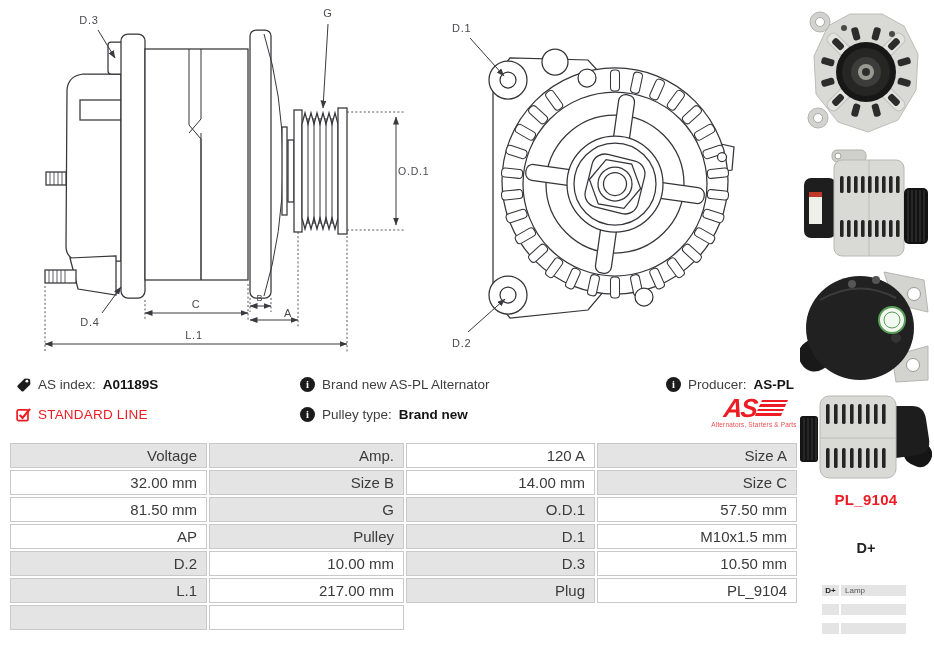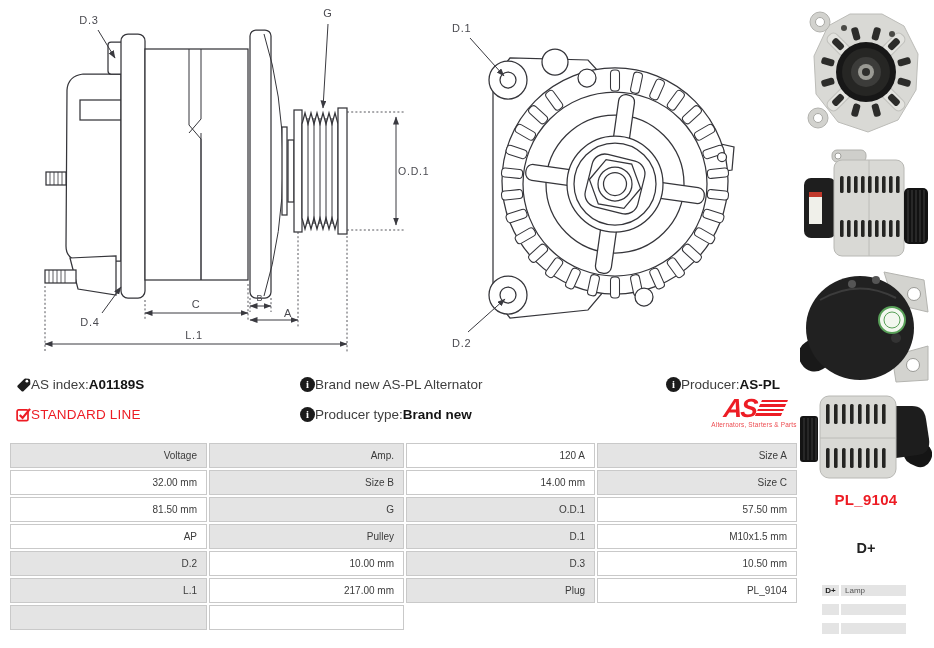--- a/index.html
+++ b/index.html
@@ -17,21 +17,21 @@
   .dimtext text { fill:#4a4a50; font-size:11px; letter-spacing:.8px; text-anchor:middle;
     font-family:"Liberation Sans", sans-serif; }
   .dimtext text.small { font-size:9px; }
   .vent rect { fill:#fff; stroke:#35353a; stroke-width:1.05; }
 
   
   .photos { position:absolute; left:798px; top:0; width:136px; height:648px; }
   .photo { position:absolute; left:0; width:136px; display:flex; justify-content:center; }
 
   
-  .info-item { position:absolute; display:flex; align-items:flex-end; 
+  .info-item { position:absolute; display:flex; align-items:flex-end; gap:7px;
     font-size:13.5px; color:#3e3e3e; white-space:nowrap; }
   .info-item b { color:#141414; }
   .ii { display:inline-flex; width:15px; height:15px; border-radius:50%; background:#1b1b1b;
     color:#fff; align-items:center; justify-content:center; font-size:10.5px; font-weight:bold;
     font-family:"Liberation Serif", serif; flex:0 0 auto; }
   .red-line { color:#ed1c24 !important; font-weight:normal; letter-spacing:.2px; }
 
   
   .as-logo { position:absolute; left:710px; top:396px; width:88px; text-align:center; }
   .as-logo-row { display:flex; align-items:flex-end; justify-content:center; height:23px; }
@@ -39,21 +39,21 @@
     color:#ed1c24; letter-spacing:-2px; transform:skewX(-6deg); }
   .as-stripes { width:26px; height:18px; margin-left:2px; margin-bottom:1px;
     background:repeating-linear-gradient(#ed1c24 0 2.4px, #fff 2.4px 4.4px);
     transform:skewX(-24deg); }
   .as-tagline { font-size:6.4px; color:#ed4a4f; margin-top:2px; letter-spacing:.2px; white-space:nowrap; }
 
   
   .spec-table { position:absolute; left:10px; top:443px; display:grid;
     grid-template-columns:197px 195px 189px 200px; grid-auto-rows:25px; gap:2px; }
   .cell { border:1px solid #c9c9c9; display:flex; align-items:center; justify-content:flex-end;
-    padding-right:9px; font-size:10px; color:#3b3b3b; }
+    padding-right:9px; font-size:15px; color:#3b3b3b; }
   .cell.lab { background:#e4e4e4; }
   .cell.val { background:#fff; }
 
   
   .plug-code { position:absolute; left:798px; top:491px; width:136px; text-align:center;
     color:#ed1c24; font-weight:bold; font-size:15px; letter-spacing:.3px; }
   .terminal { position:absolute; left:798px; top:540px; width:136px; text-align:center;
     color:#222; font-weight:bold; font-size:14.5px; }
   .lamp-table { position:absolute; left:822px; top:585px; display:grid;
     grid-template-columns:17px 65px; gap:8px 2px; }
@@ -339,21 +339,21 @@
   <div class="info-item" style="left:16px;top:407px">
     <svg width="15" height="15" viewBox="0 0 16 16">
       <rect x="1.2" y="3" width="11.6" height="11.6" rx="1.5" fill="none" stroke="#ed1c24" stroke-width="1.8"></rect>
       <path d="M4,8.6 L7,11.6 L15,2" fill="none" stroke="#ed1c24" stroke-width="2.4"></path>
     </svg>
     <span class="red-line">STANDARD LINE</span>
   </div>
 
   <div class="info-item" style="left:300px;top:407px">
     <span class="ii">i</span>
-    <span>Producer type:</span>
+    <span>Pulley type:</span>
     <b>Brand new</b>
   </div>
 
   <div class="as-logo">
     <div class="as-logo-row">
       <span class="as-word">AS</span>
       <span class="as-stripes"></span>
     </div>
     <div class="as-tagline">Alternators, Starters &amp; Parts</div>
   </div>

